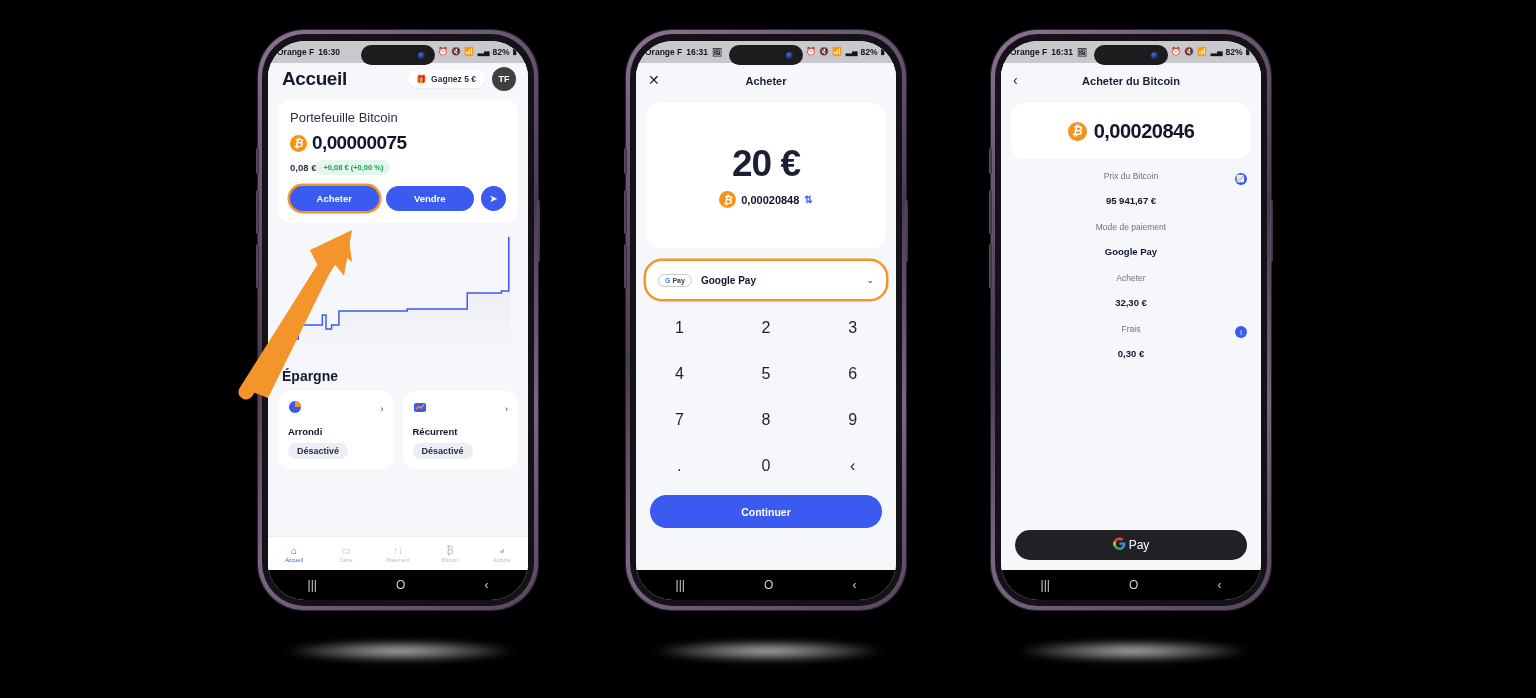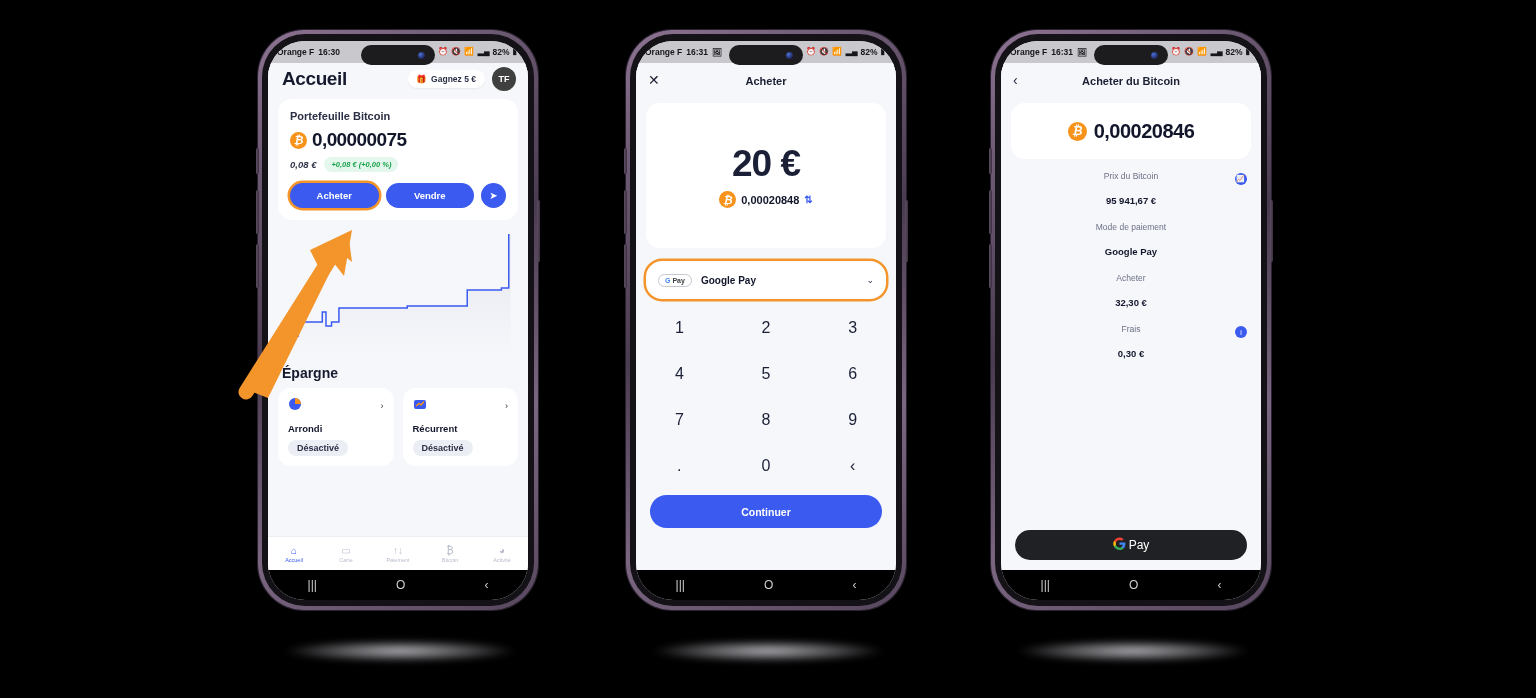--- a/index.html
+++ b/index.html
@@ -101,29 +101,29 @@
   }
   .avatar {
     width: 24px; height: 24px; border-radius: 50%; background: #404040;
     color: #fff; font-size: 9px; font-weight: 700;
     display: flex; align-items: center; justify-content: center;
   }
   .card {
     background: #fff; border-radius: 14px; margin: 0 10px;
     padding: 11px 12px 12px;
   }
-  .card-label { font-size: 11px; font-weight: 700; color: #2b2f45; }
+  .card-label { font-size: 13px; font-weight: 400; color: #2b2f45; }
   .btc-line { display: flex; align-items: center; gap: 5px; margin-top: 7px; }
   .btc-coin {
     width: 17px; height: 17px; border-radius: 50%; background: #f7931a;
     color: #fff; font-size: 11px; font-weight: 700; font-style: italic;
     display: flex; align-items: center; justify-content: center; flex: none;
   }
   .btc-amt { font-size: 19px; font-weight: 700; color: #12162b; letter-spacing: -0.6px; }
-  .fiat-line { display: flex; align-items: center; gap: 8px; margin-top: 6px; font-style: italic; }
+  .fiat-line { display: flex; align-items: center; margin-top: 6px; }
   .fiat { font-size: 9.5px; font-weight: 600; color: #2b2f45; }
   .delta {
     font-size: 7.5px; font-weight: 600; color: #16a34a;
     background: #e4f7ec; border-radius: 8px; padding: 3px 7px;
   }
   .btn-row { display: flex; align-items: center; gap: 7px; margin-top: 11px; }
   .pill-btn {
     flex: 1; height: 25px; border-radius: 13px; background: #3a5af0;
     color: #fff; font-size: 9.5px; font-weight: 600;
     display: flex; align-items: center; justify-content: center;

